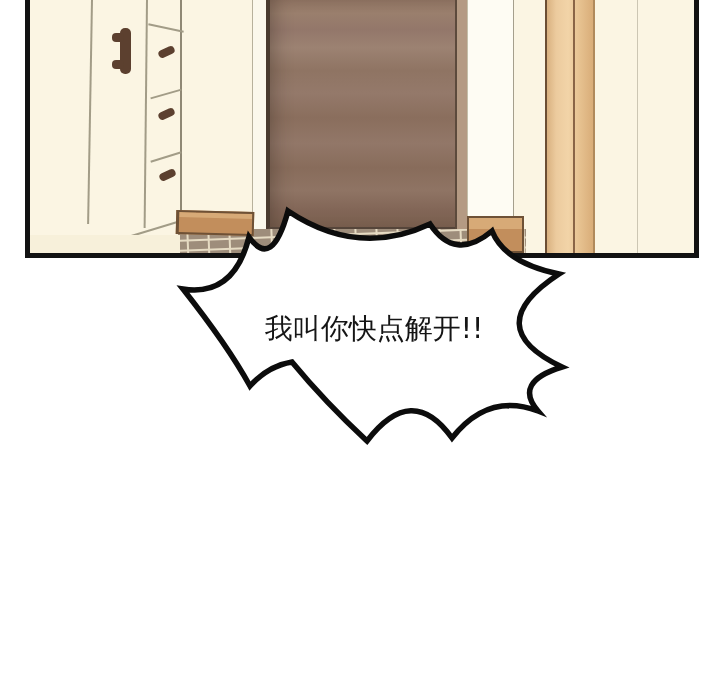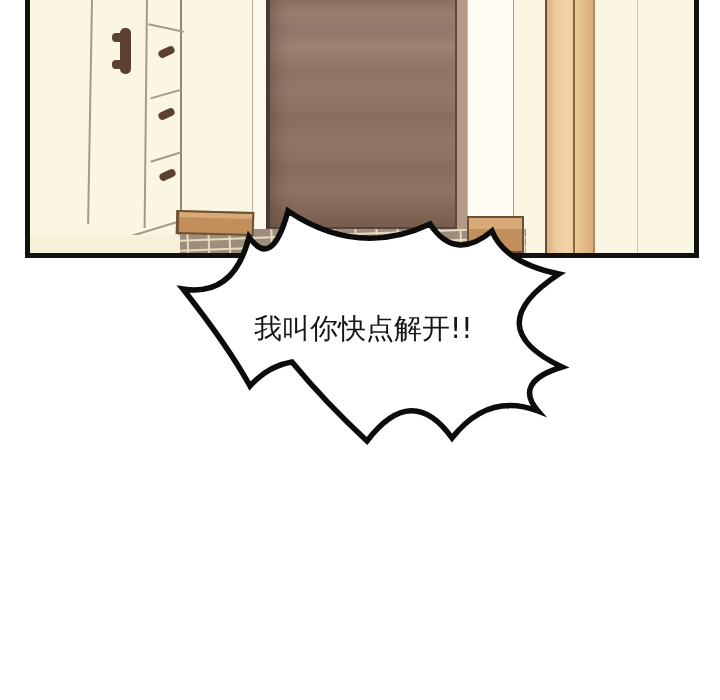--- a/index.html
+++ b/index.html
@@ -88,21 +88,21 @@
   .step-right{
     left:437px;top:216px;width:57px;height:37px;
     box-shadow:inset 0 11px 0 0 #d7aa77;
   }
   .plinth{left:0;top:235px;width:150px;height:18px;background:#f7f0da;}
 
   
   .bubble-svg{position:absolute;left:0;top:0;width:720px;height:700px;z-index:5;}
   .bubble-text{
     position:absolute;left:254px;top:312px;width:240px;z-index:6;
-    text-align:left;
+    text-align:center;
     font-size:28px;line-height:34px;font-weight:500;color:#151515;
     letter-spacing:0px;white-space:nowrap;
   }
 </style>
 </head>
 <body>
 
 <div class="stage">
 
   <div class="panel">

